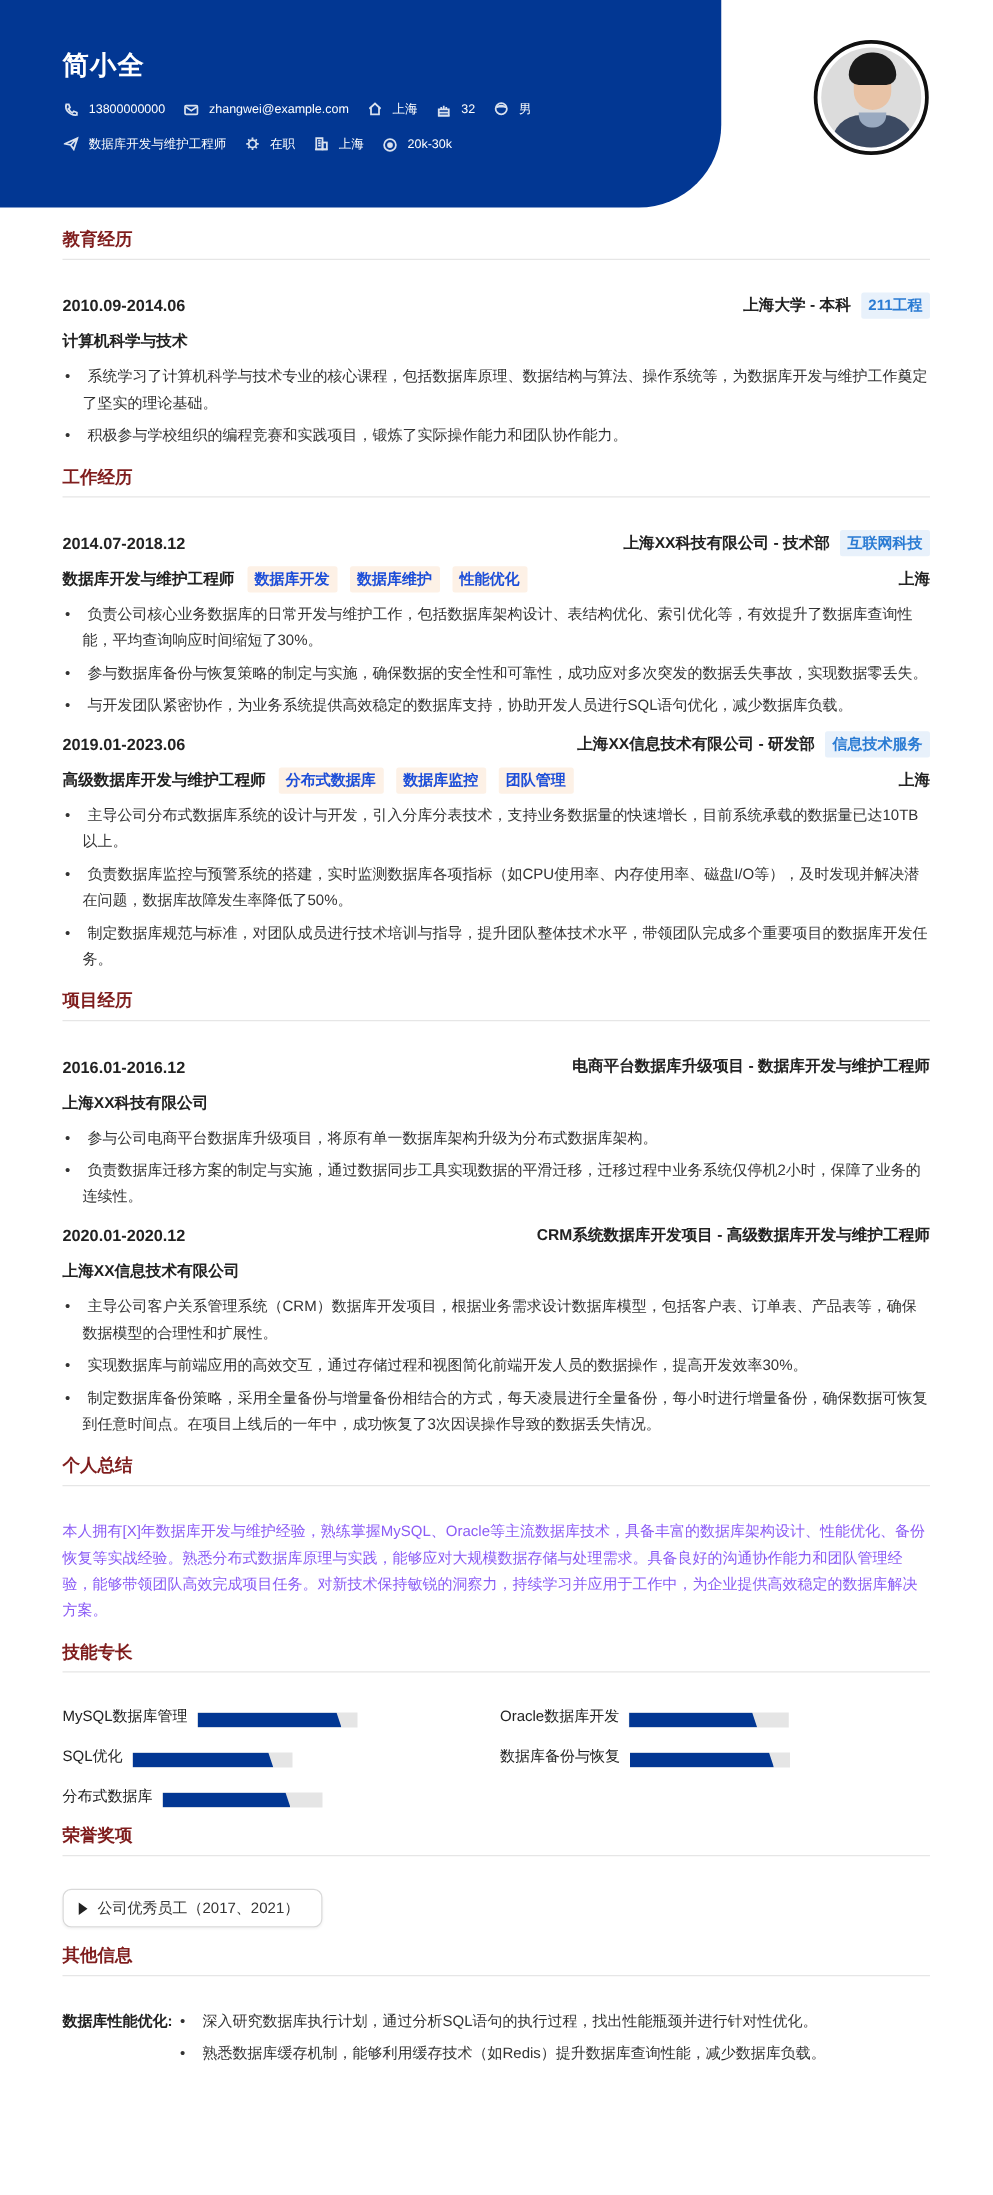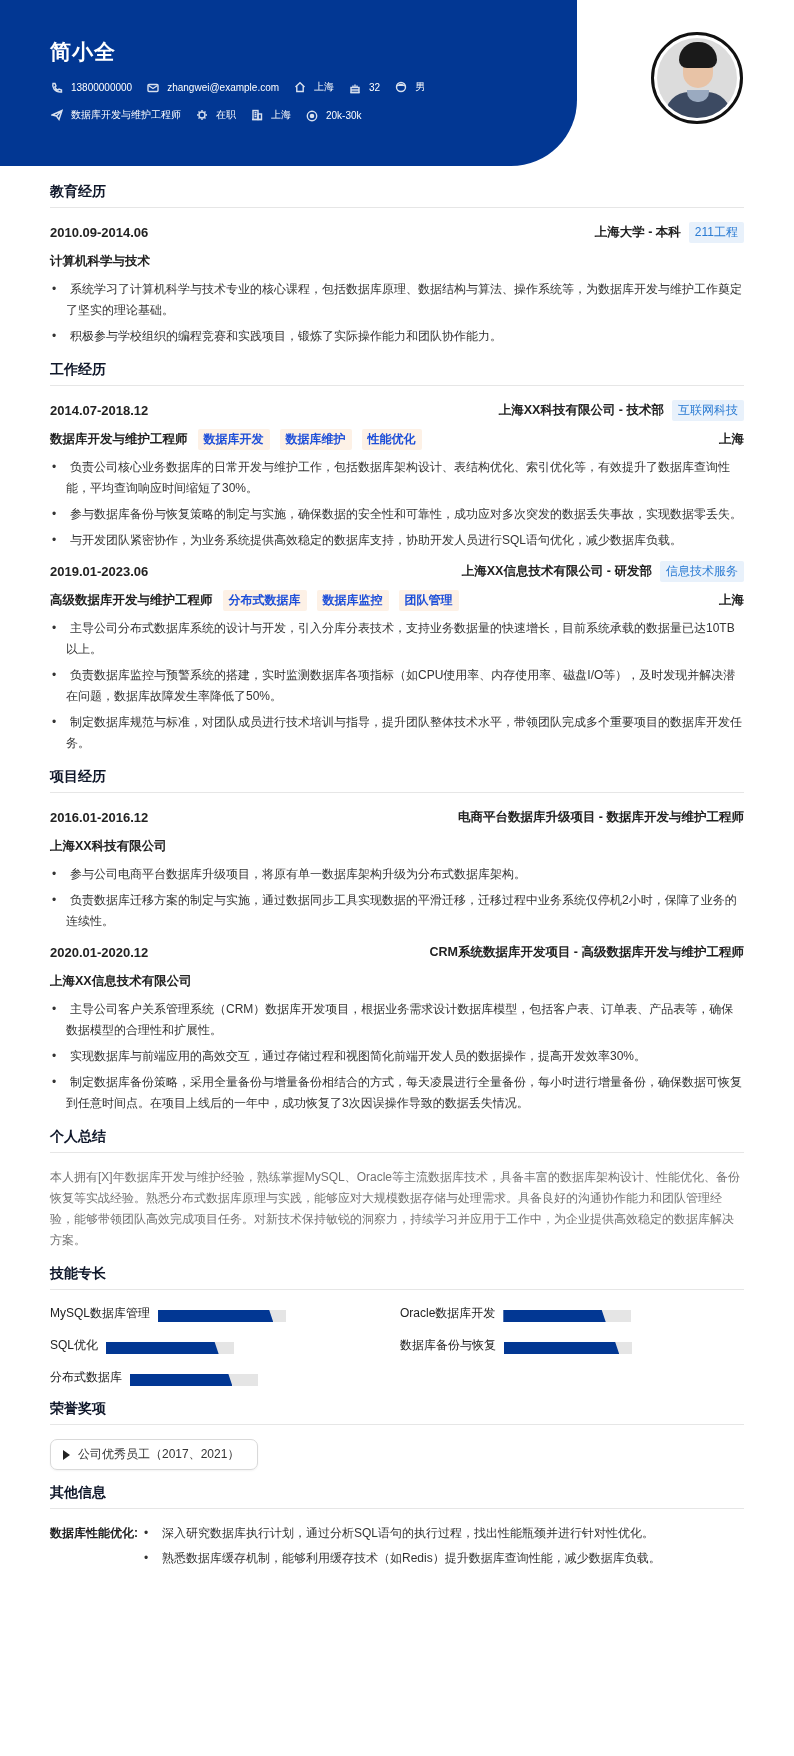--- a/index.html
+++ b/index.html
@@ -16,36 +16,36 @@
 
   .avatar { position: absolute; left: 651px; top: 32px; width: 92px; height: 92px; border-radius: 50%; border: 3px solid #111; background: #fff; padding: 3px; }
   .avatar-inner { width: 100%; height: 100%; border-radius: 50%; background: #dcdcdc; overflow: hidden; position: relative; }
   .avatar-inner .hair { position: absolute; left: 22px; top: 4px; width: 38px; height: 26px; background: #1a1a1a; border-radius: 18px 18px 8px 8px; }
   .avatar-inner .face { position: absolute; left: 26px; top: 14px; width: 30px; height: 36px; background: #e8c3a6; border-radius: 14px 14px 16px 16px; }
   .avatar-inner .body { position: absolute; left: 8px; top: 54px; width: 66px; height: 36px; background: #3c4a62; border-radius: 24px 24px 0 0; }
   .avatar-inner .collar { position: absolute; left: 30px; top: 52px; width: 22px; height: 12px; background: #9aaac0; border-radius: 0 0 10px 10px; }
 
   .content { position: absolute; left: 50px; top: 183px; width: 694px; }
   .section { margin-bottom: 14px; }
-  .section-title { color: #0f172a; font-size: 14px; font-weight: bold; padding-bottom: 6px; border-bottom: 1px solid #e6e6e6; margin-bottom: 14px; height: 25px; }
+  .section-title { color: #7f1d1d; font-size: 14px; font-weight: bold; padding-bottom: 6px; border-bottom: 1px solid #e6e6e6; margin-bottom: 26px; height: 25px; }
   .row { display: flex; justify-content: space-between; align-items: center; height: 20px; margin-bottom: 9px; }
   .row .date { font-size: 13px; font-weight: bold; color: #222; }
   .row .right { display: flex; align-items: center; font-size: 12.5px; font-weight: bold; color: #222; }
-  .badge-blue { background: #e8f1fb; color: #2a7bd3; font-weight: normal; font-size: 12px; padding: 2px 6px; margin-left: 8px; border-radius: 2px; }
+  .badge-blue { background: #e8f1fb; color: #2a7bd3; font-weight: bold; font-size: 12px; padding: 2px 6px; margin-left: 8px; border-radius: 2px; }
   .sub { display: flex; align-items: center; font-size: 12.5px; font-weight: bold; height: 20px; margin-bottom: 8px; }
   .sub .role { flex: 0 0 auto; }
   .sub .spacer { flex: 1; }
   .tag-orange { background: #fdf1e6; color: #1d4ed8; font-weight: bold; font-size: 12px; padding: 2px 6px; margin-left: 10px; border-radius: 2px; }
   ul.bullets { list-style: none; }
   ul.bullets li { position: relative; padding-left: 16px; font-size: 12px; line-height: 21px; color: #333; margin-bottom: 5px; }
   ul.bullets li::before { content: "•"; position: absolute; left: 2px; top: 0; color: #333; font-size: 12px; }
   ul.bullets li .txt { padding-left: 4px; }
   .entry { margin-bottom: 10px; }
 
-  .summary { font-size: 12px; line-height: 21px; color: #737373; }
+  .summary { font-size: 12px; line-height: 21px; color: #8b5cf6; }
 
   .skills { display: grid; grid-template-columns: 350px 344px; row-gap: 14px; }
   .skill { display: flex; align-items: flex-end; height: 18px; }
   .skill .label { font-size: 12px; color: #222; margin-right: 8px; white-space: nowrap; }
   .skill .track { position: relative; width: 128px; height: 12px; background: #e5e5e5; }
   .skill .fill { position: absolute; left: 0; top: 0; height: 12px; background: #023793; clip-path: polygon(0 0, calc(100% - 4px) 0, 100% 100%, 0 100%); }
 
   .award { display: inline-flex; align-items: center; border: 1px solid #d9d9d9; border-radius: 7px; padding: 0 18px 0 12px; height: 31px; font-size: 12px; color: #333; box-shadow: 0 1px 2px rgba(0,0,0,0.05); }
   .award .tri { width: 0; height: 0; border-top: 5px solid transparent; border-bottom: 5px solid transparent; border-left: 7px solid #222; margin-right: 8px; }
 

